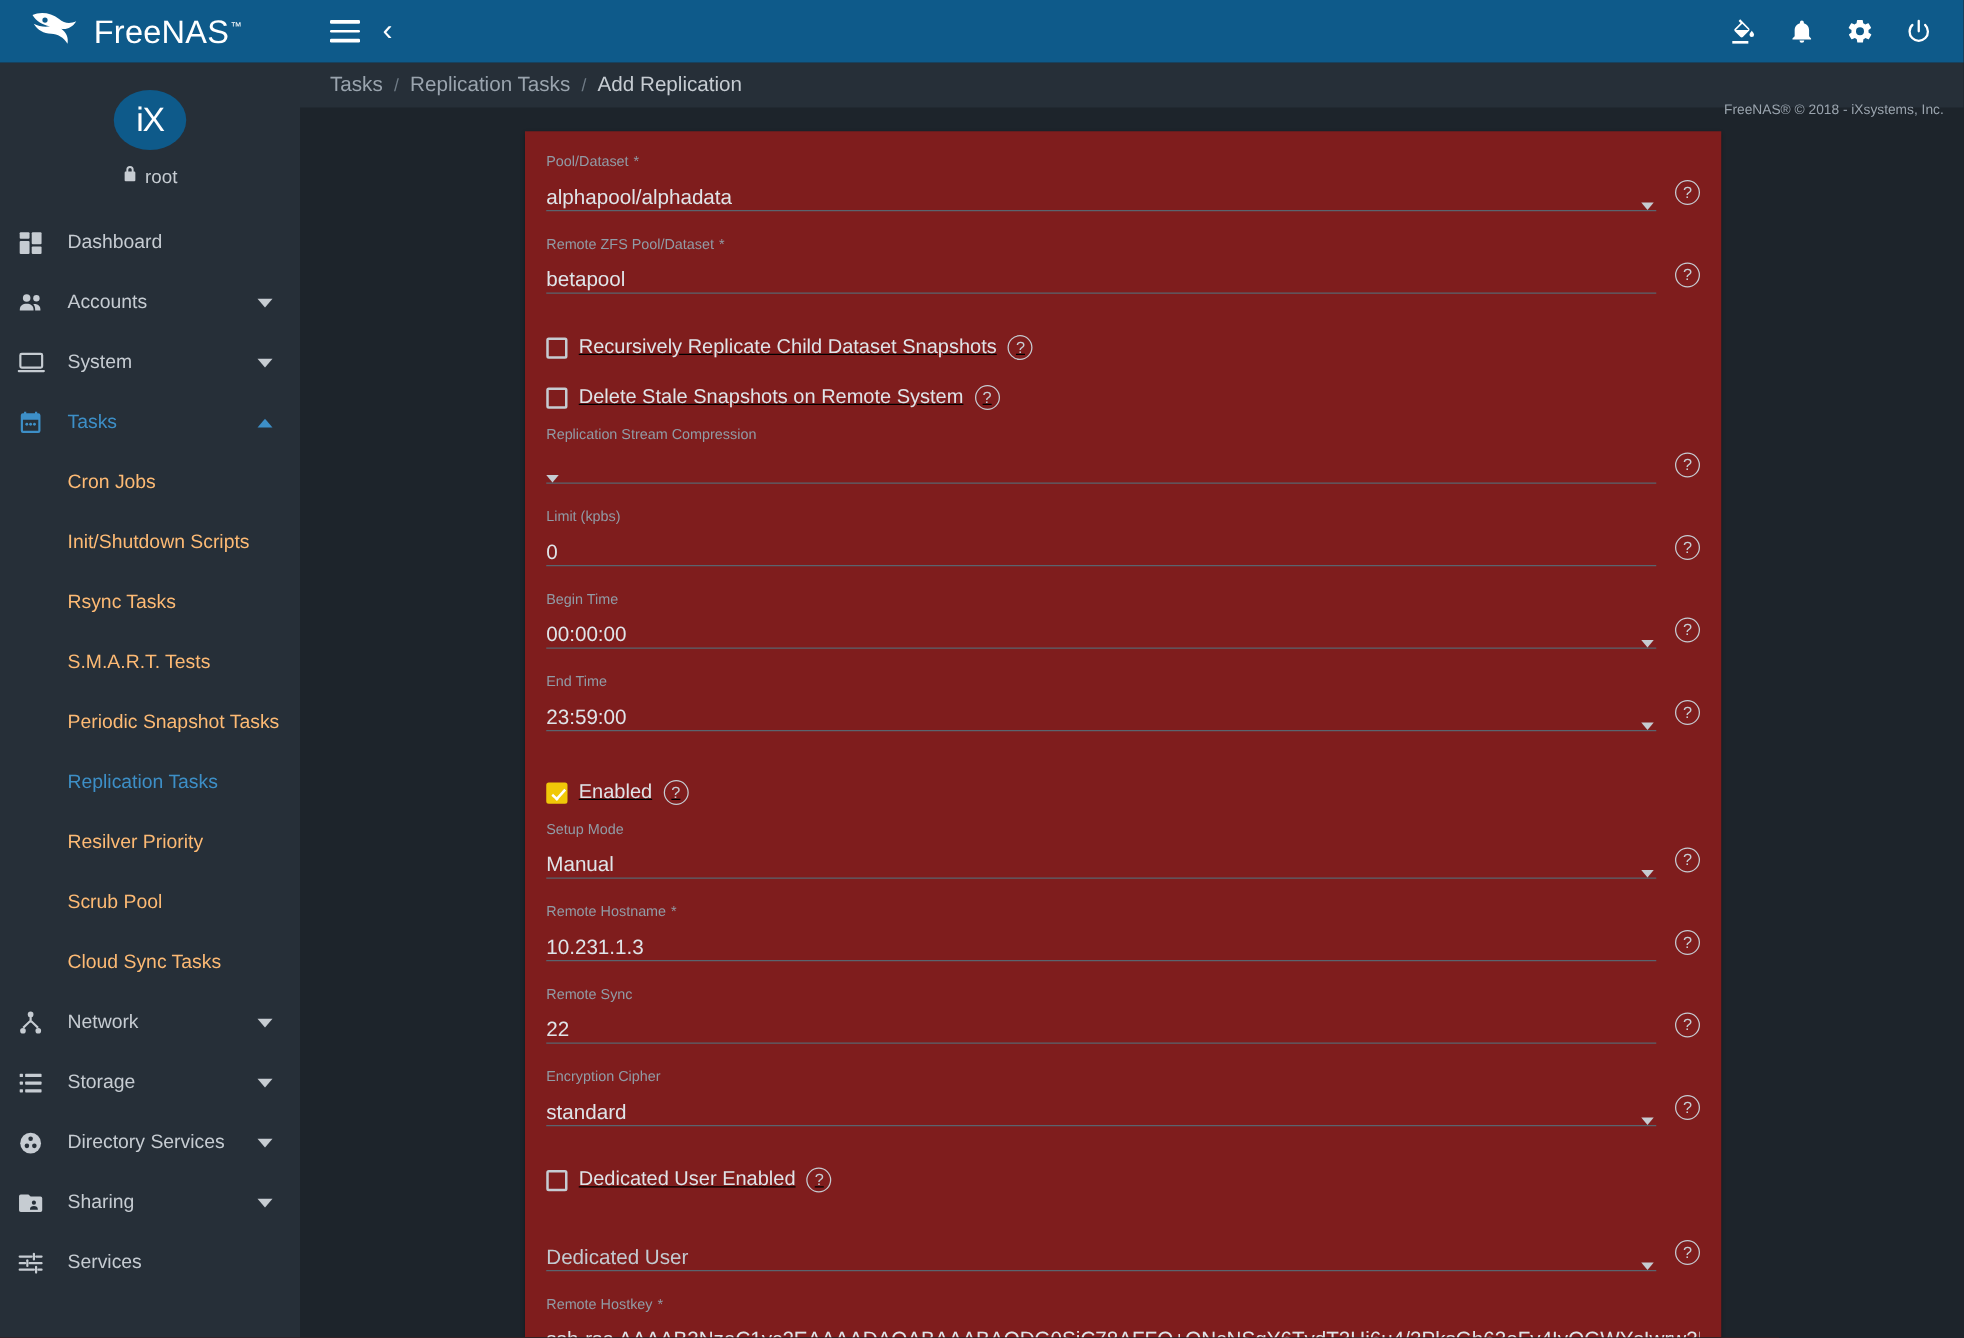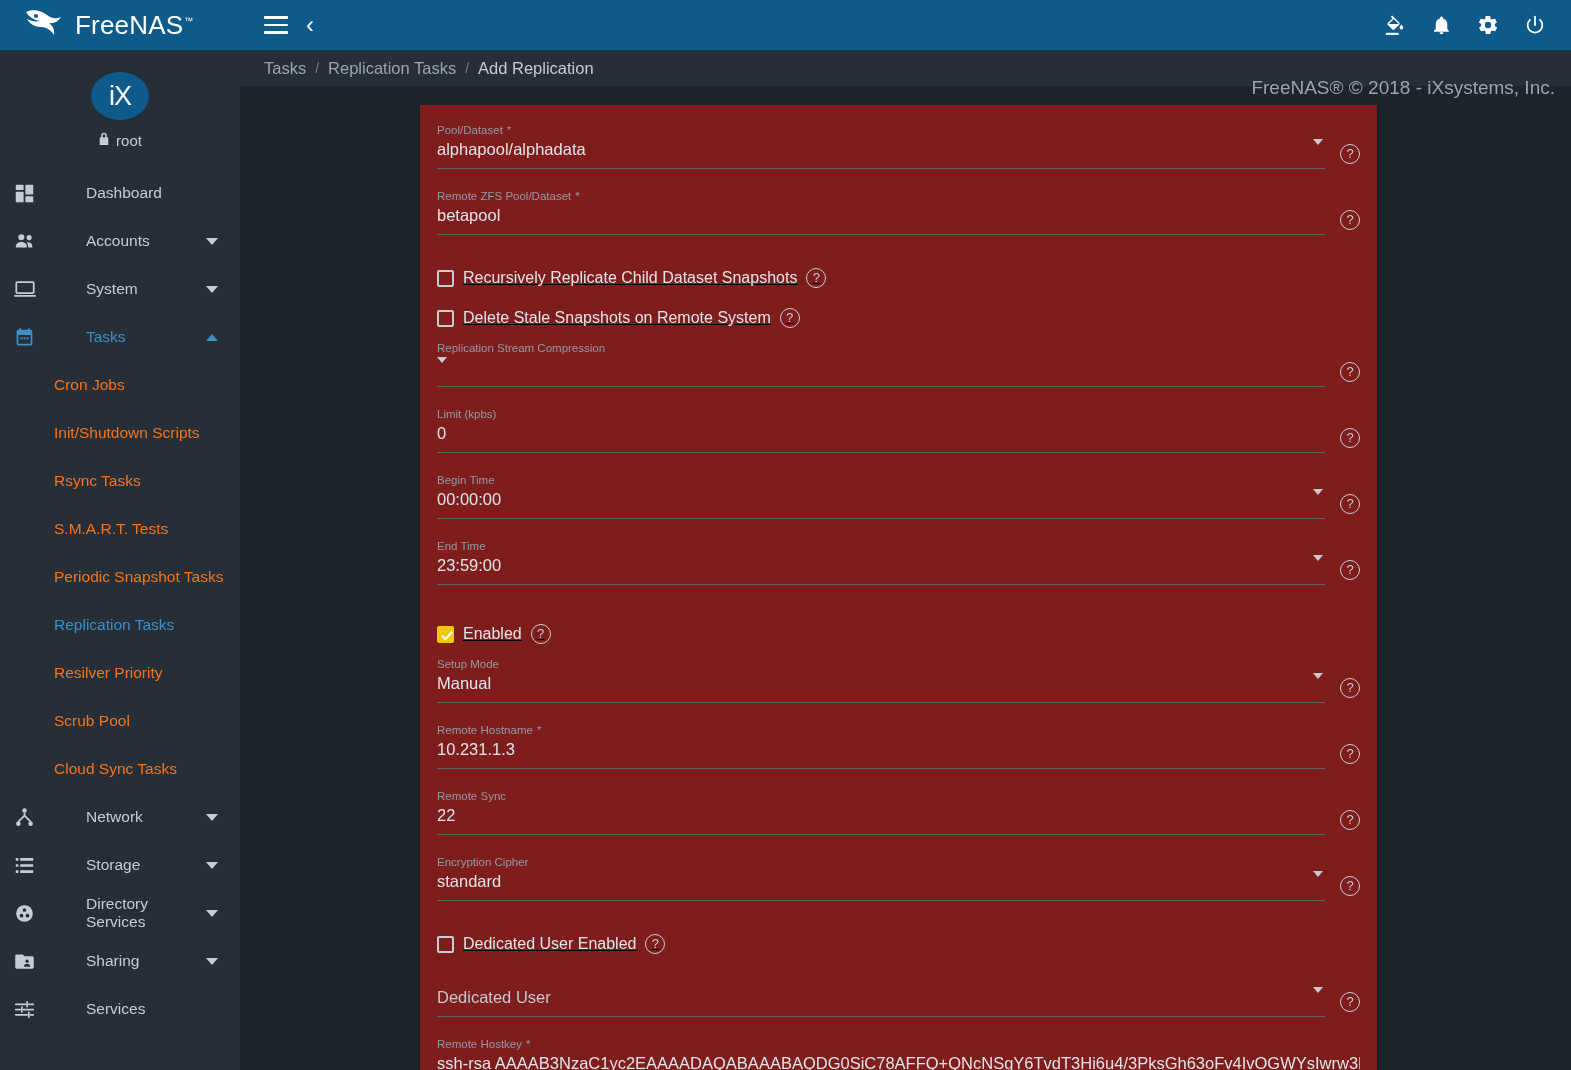--- a/index.html
+++ b/index.html
@@ -61,61 +61,61 @@
     display: flex; align-items: center; gap: 6px;
   }
   .lock-glyph { display: inline-block; }
 
   .nav { margin-top: 20px; }
   .nav-item {
     height: 48px; display: flex; align-items: center;
     padding-left: 14px; cursor: pointer; color: #c6ccd2; font-size: 15.5px;
   }
   .nav-item .nav-icon { width: 40px; min-width: 40px; display: flex; align-items: center; justify-content: flex-start; }
-  .nav-item .nav-label { flex: 1; margin-left: 32px; }
+  .nav-item .nav-label { flex: 1; }
   .nav-item.active > .nav-label, .nav-item.active > .nav-icon svg { color: #3d8fc7; fill: #3d8fc7; }
   .nav-item.active .nav-label { color: #3d8fc7; }
   .caret { width: 0; height: 0; margin-right: 22px; border-left: 6px solid transparent; border-right: 6px solid transparent; }
   .caret.down { border-top: 7px solid #c6ccd2; }
   .caret.up { border-bottom: 7px solid #3d8fc7; }
 
   .sub-item {
     height: 48px; display: flex; align-items: center; padding-left: 54px;
-    color: #f97316; font-size: 15.5px; cursor: pointer;
+    color: #fdba74; font-size: 15.5px; cursor: pointer;
   }
   .sub-item.active { color: #3d8fc7; }
 
   
   .content { flex: 1; display: flex; flex-direction: column; min-width: 0; background: #1d242b; }
   .breadcrumb-bar {
     height: 36px; min-height: 36px; display: flex; align-items: center;
     padding: 0 16px 0 24px; background: #262f38; color: #9aa4ae; font-size: 16.5px;
   }
   .crumb { color: #9aa4ae; }
   .crumb.last { color: #c6ccd2; text-align: center; }
   .crumb-sep { margin: 0 9px; color: #6f7b86; font-size: 14px; }
-  .copyright { margin-left: auto; color: #9aa4ae; font-size: 19px; margin-top: 39px; }
+  .copyright { margin-left: auto; color: #9aa4ae; font-size: 11px; margin-top: 39px; }
 
   .content-scroll { flex: 1; overflow: hidden; padding: 19px 0 0 0; display: flex; }
   .card-wrap { width: 100%; display: flex; justify-content: flex-start; padding-left: 180px; }
   .card {
     width: 957px; background: #7f1d1d;
     display: flex; flex-direction: column;
     box-shadow: 0 1px 3px rgba(0,0,0,.35);
   }
   .card-body { padding: 18px 17px 20px 17px; }
 
   
   .field { position: relative; padding: 0 0 0 0; margin-bottom: 2px; display: flex; align-items: flex-end; }
   .field-main { flex: 1; min-width: 0; }
   .field-label { color: #919ba5; font-size: 11.5px; line-height: 14px; margin-bottom: 2px; }
   .req { color: #919ba5; margin-left: 4px; }
   .field-control {
     position: relative; border-bottom: 1px solid #5a646e;
-    height: 30px; display: flex; align-items: flex-start;
+    height: 30px; display: flex; align-items: flex-end;
   }
   .field-value {
     color: #dfe4e8; font-size: 16.5px; line-height: 20px; flex: 1;
     white-space: nowrap; overflow: hidden;
   }
   .field-value.placeholder { color: #c3c9cf; }
   .select-arrow {
     width: 0; height: 0; margin-right: 2px;
     border-left: 5.5px solid transparent; border-right: 5.5px solid transparent;
     border-top: 6.5px solid #c6ccd2;

